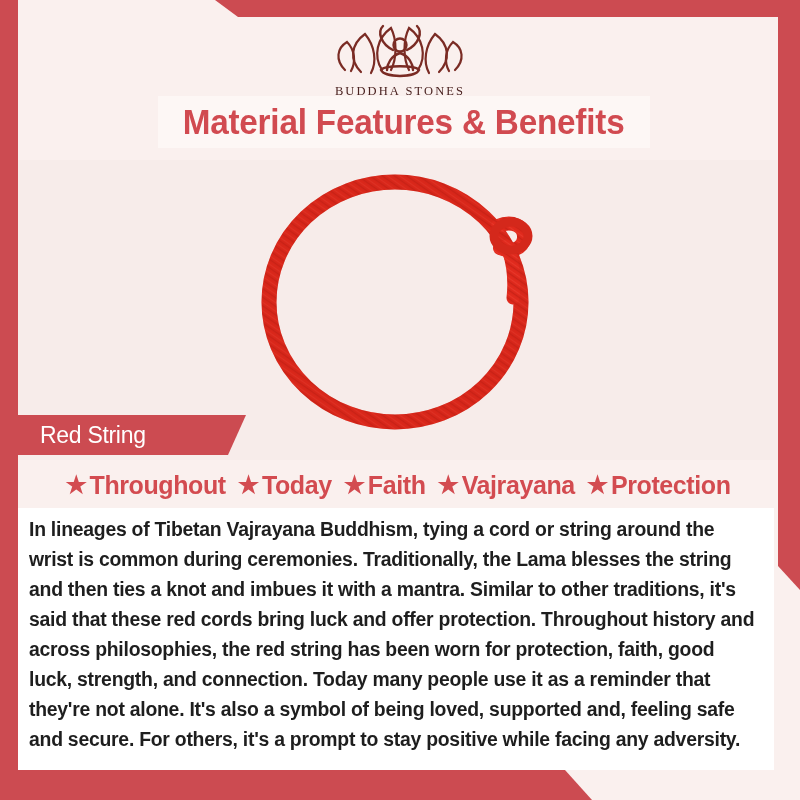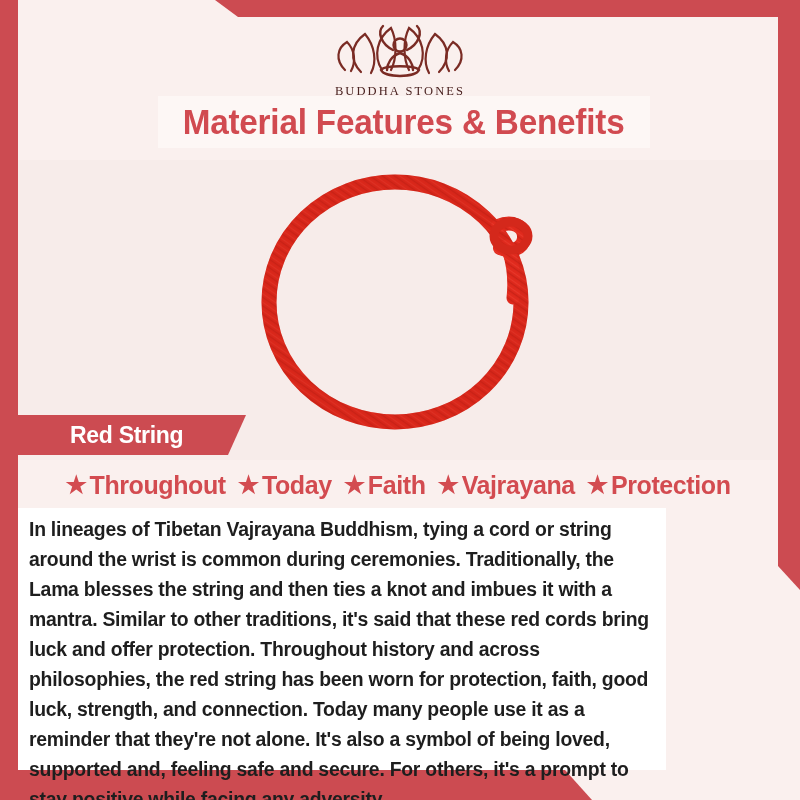--- a/index.html
+++ b/index.html
@@ -126,24 +126,24 @@
     left: 18px;
     width: 228px;
     height: 40px;
     background: #cc4b51;
     clip-path: polygon(0 0, 228px 0, 210px 40px, 0 40px);
     display: flex;
     align-items: center;
     z-index: 5;
   }
   .ribbon-text {
-    margin-left: 52px;
+    margin-left: 22px;
     color: #ffffff;
     font-size: 23px;
-    font-weight: bold;
+    font-weight: normal;
     letter-spacing: -0.3px;
   }
 
   
   .benefits-row {
     position: absolute;
     top: 466px;
     left: 18px;
     width: 760px;
     height: 38px;
@@ -168,21 +168,21 @@
     font-size: 24px;
     line-height: 1;
     color: #d34b50;
   }
 
   
   .body-panel {
     position: absolute;
     top: 508px;
     left: 18px;
-    width: 648px;
+    width: 756px;
     height: 262px;
     background: #ffffff;
     z-index: 4;
   }
   .body-text {
     margin: 0;
     padding: 6px 16px 0 11px;
     font-size: 19.4px;
     line-height: 30px;
     font-weight: bold;

